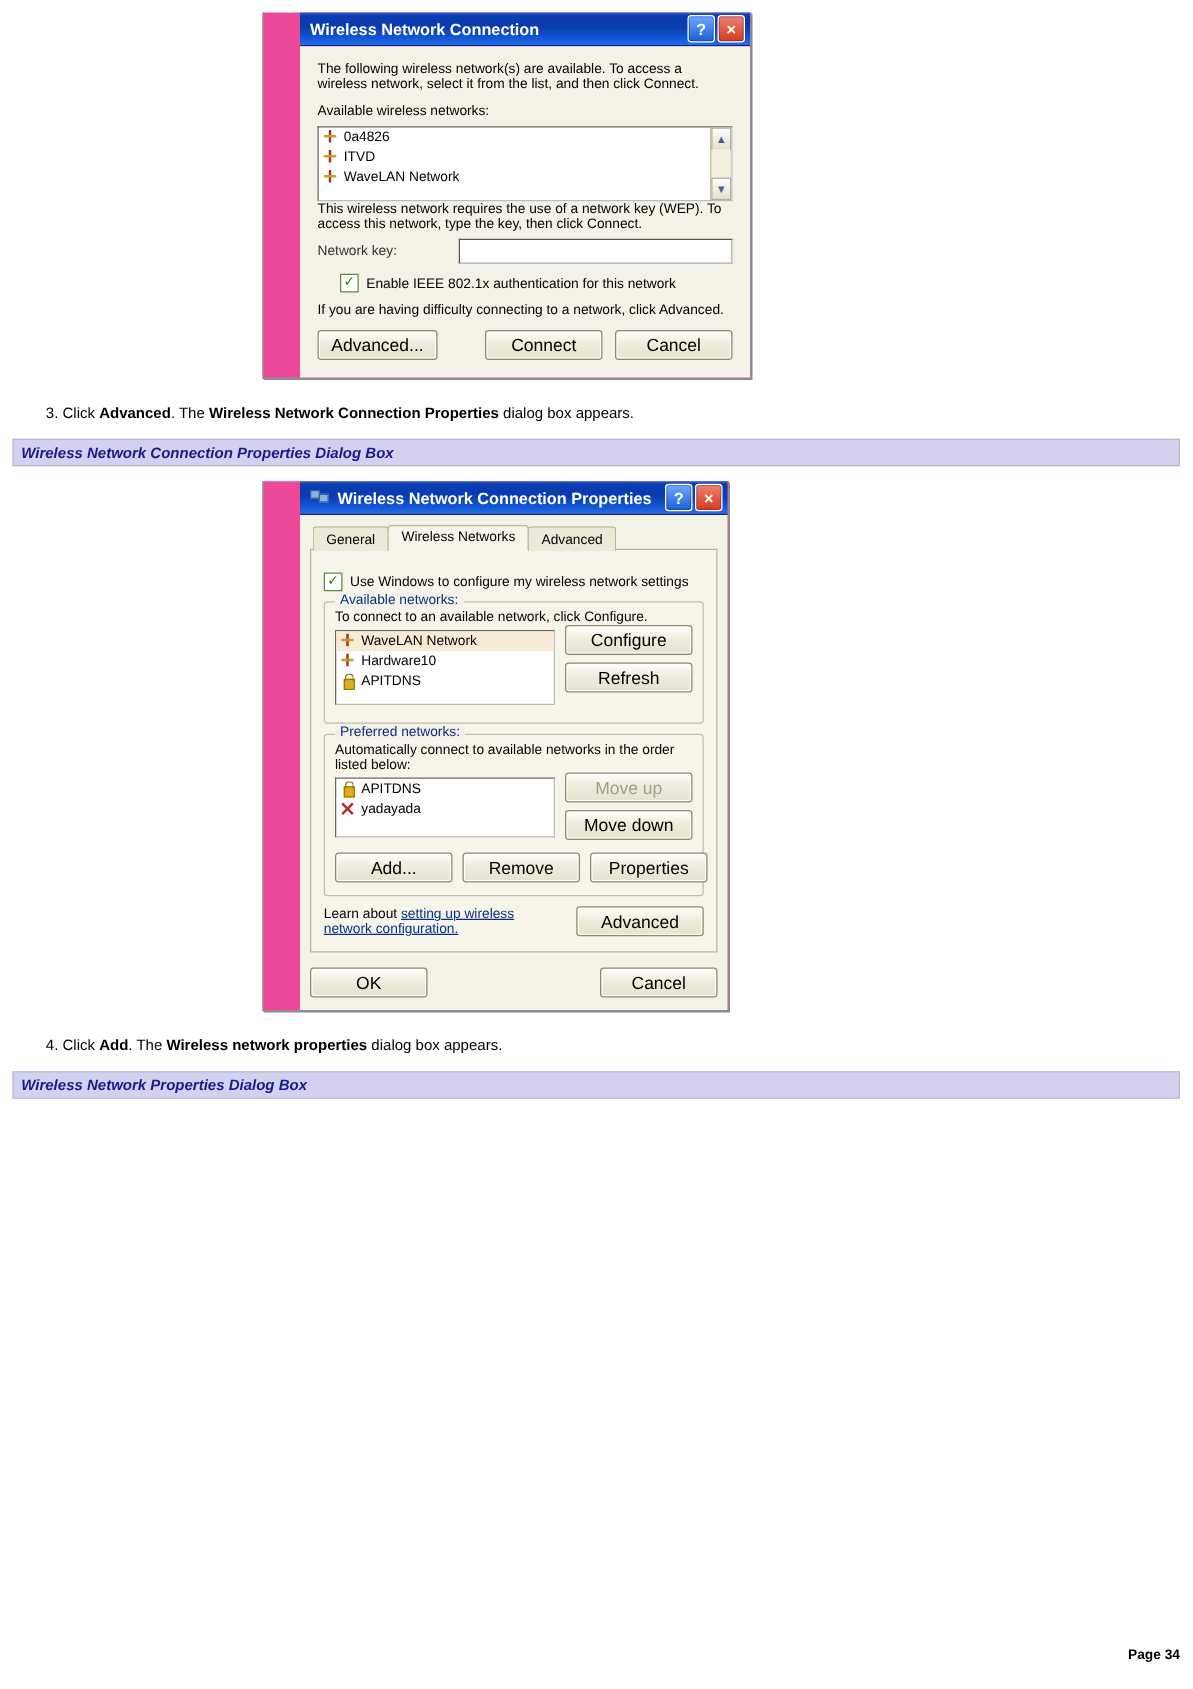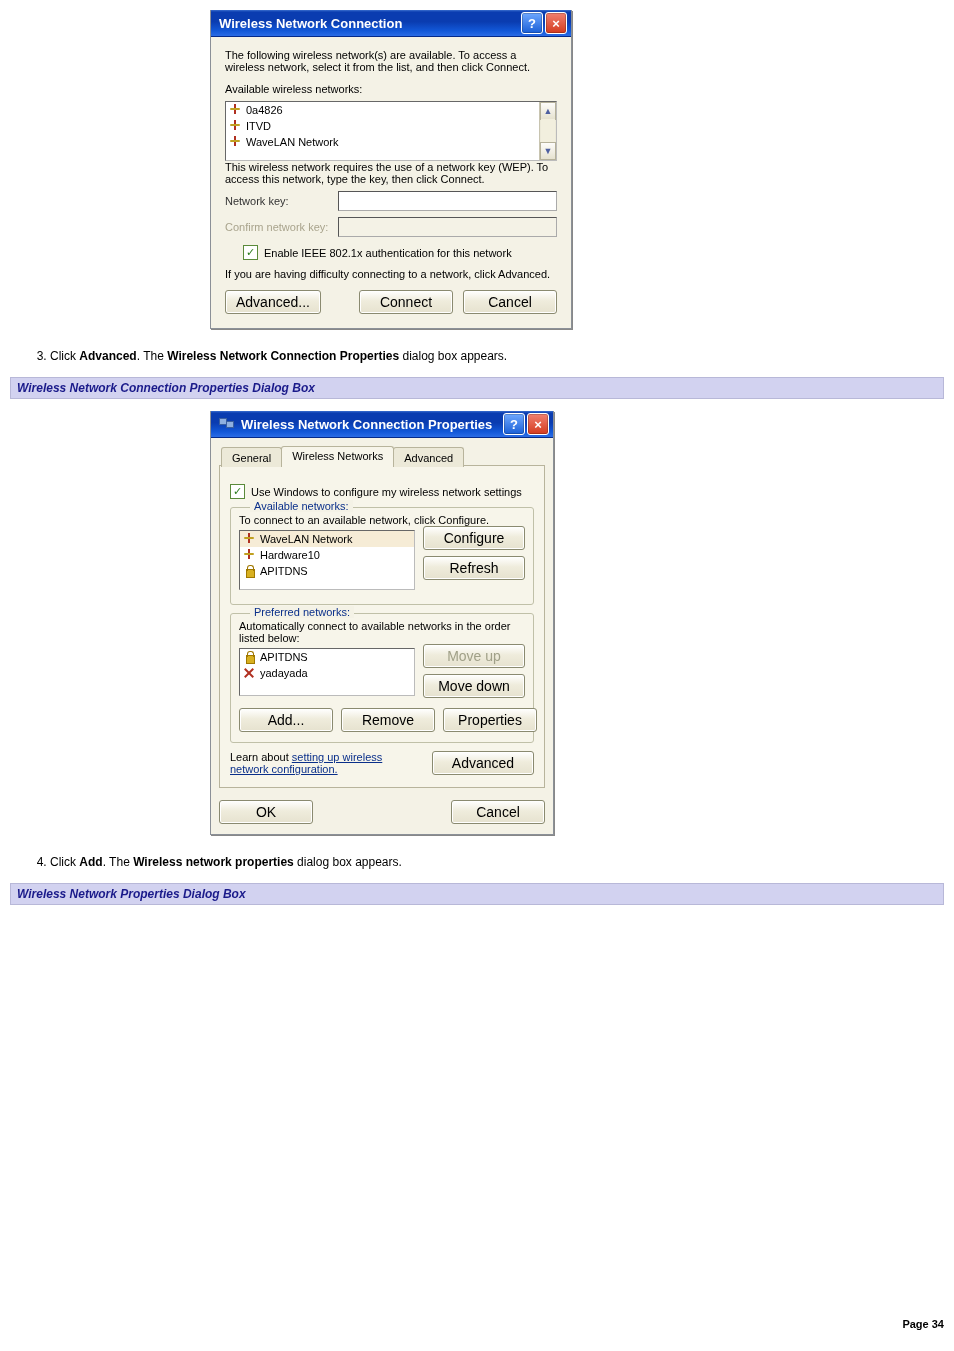--- a/index.html
+++ b/index.html
@@ -22,20 +22,21 @@
     margin-bottom: 20px;
   }
   .xp-dialog {
     display: inline-block;
     border: 1px solid #8b9097;
     border-top: none;
     background: #ec4899;
     box-shadow: 1px 1px 0 #888;
     vertical-align: top;
     text-align: left;
+    padding-left: 29px;
   }
   .titlebar {
     height: 26px;
     background: linear-gradient(to bottom,#3a6ece 0%,#0a3cb0 8%,#0a3cb0 45%,#1258d8 80%,#2a6ce6 100%);
     color: #fff;
     font-family: Tahoma, Arial, sans-serif;
     font-size: 13px;
     font-weight: bold;
     padding: 0 4px 0 8px;
     display: flex;
@@ -68,21 +69,21 @@
   }
   .groupbox {
     border: 1px solid #c0c0a8;
     border-radius: 3px;
     padding: 6px 8px 10px 8px;
     margin: 8px 0;
     position: relative;
   }
   .groupbox .legend {
     position: absolute;
-    top: -8px; left: 19px;
+    top: -8px; left: 8px;
     background: #f4f2e6;
     padding: 0 4px;
     color: #0a2f8a;
     font-size: 11px;
   }
   .listbox {
     border: 1px inset #bbb;
     background: #fff;
     height: 58px;
     overflow: hidden;
@@ -211,24 +212,20 @@
             <div class="sb-btn">▲</div>
             <div class="sb-track"></div>
             <div class="sb-btn" style="position:absolute;bottom:0;left:0;right:0">▼</div>
           </div>
         </div>
         <div style="">This wireless network requires the use of a network key (WEP). To access this network, type the key, then click Connect.</div>
         <div class="row-field">
           <label>Network key:</label>
           <input class="xp-input" style="">
         </div>
-        <div class="row-field">
-          <label class="disabled">Confirm network key:</label>
-          <input class="xp-input disabled" disabled="" style="">
-        </div>
         <div class="xp-check" style="margin-left:18px">
           <span class="box">✓</span>
           <span>Enable IEEE 802.1x authentication for this network</span>
         </div>
         <div>If you are having difficulty connecting to a network, click Advanced.</div>
         <div class="btn-row" style="justify-content:space-between;">
           <span class="xp-button">Advanced...</span>
           <span style="display:flex;gap:10px;">
             <span class="xp-button">Connect</span>
             <span class="xp-button">Cancel</span>

